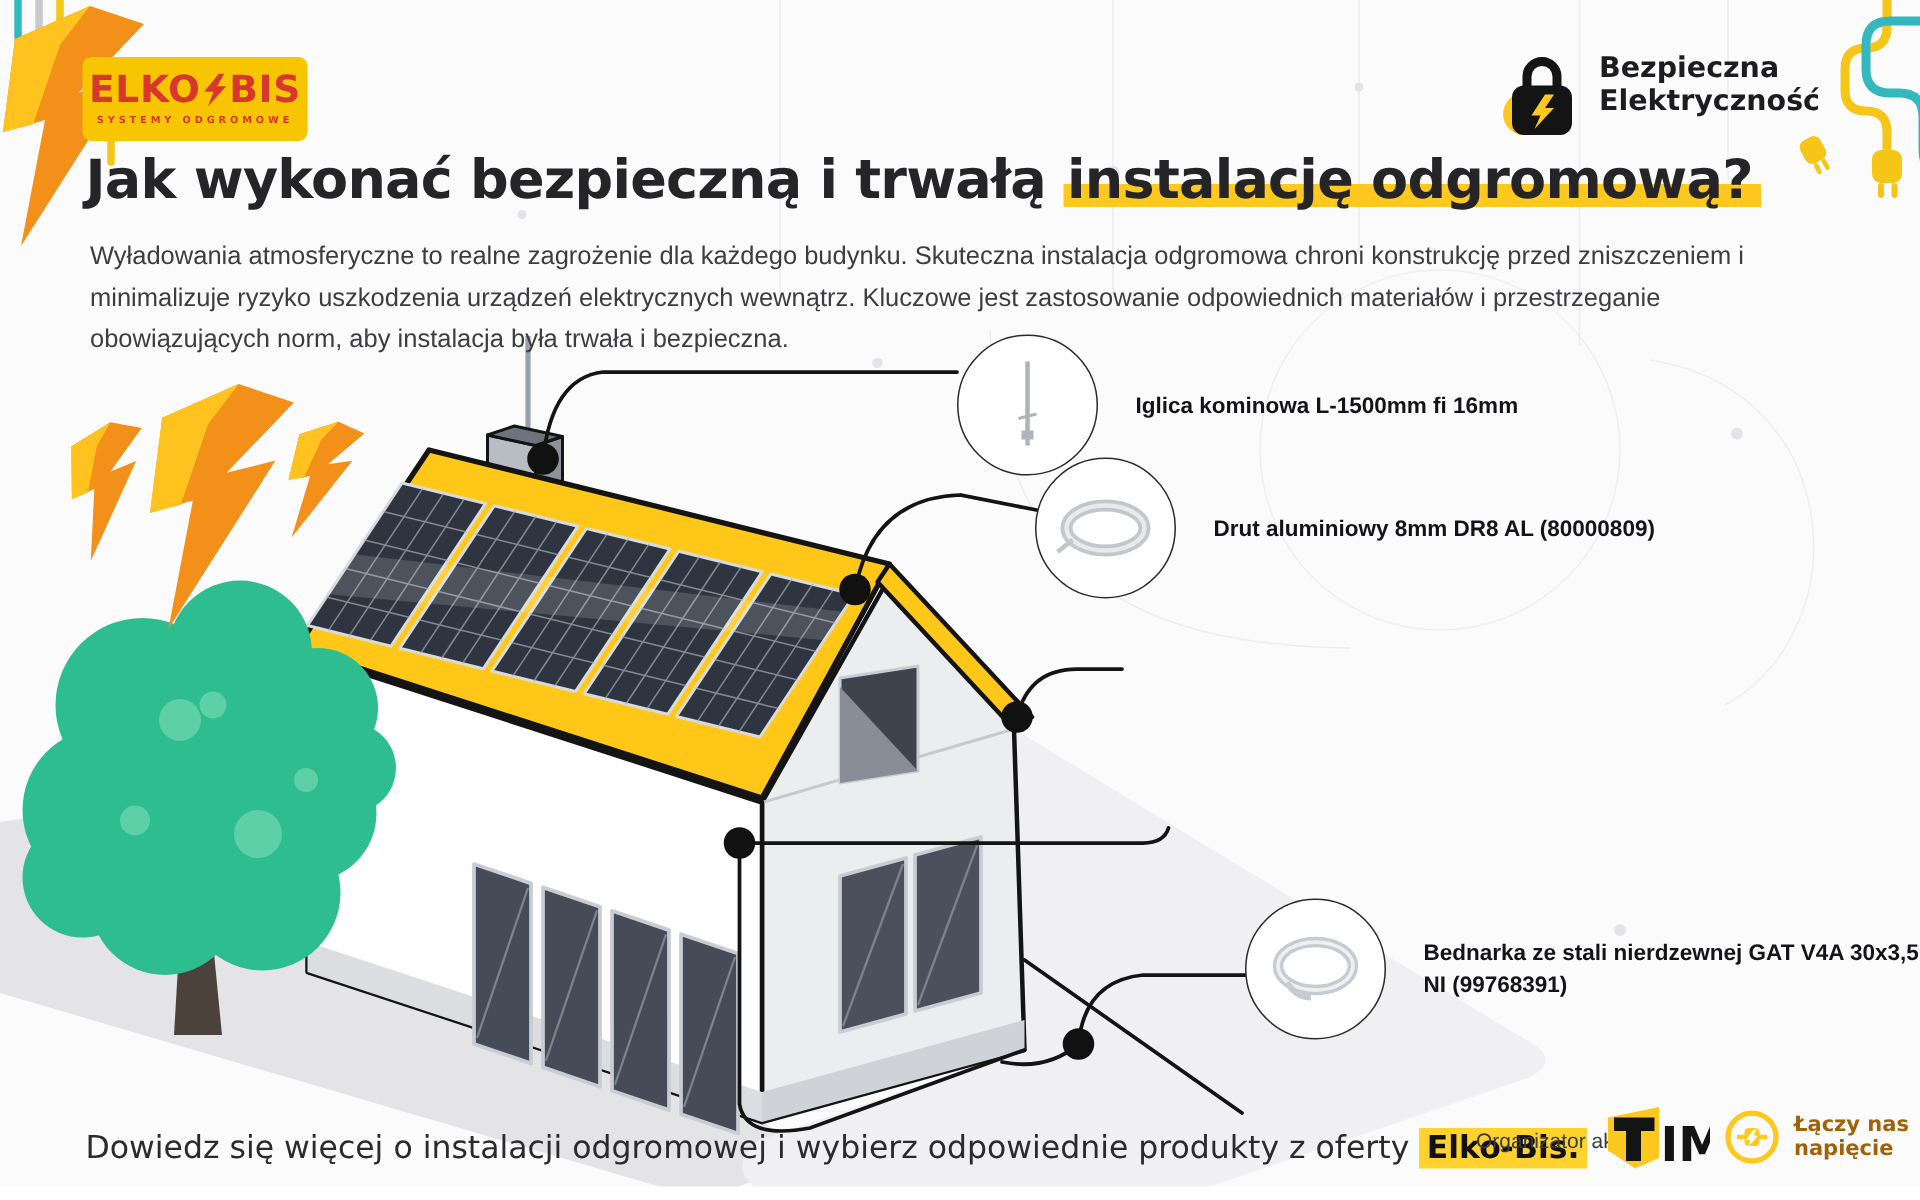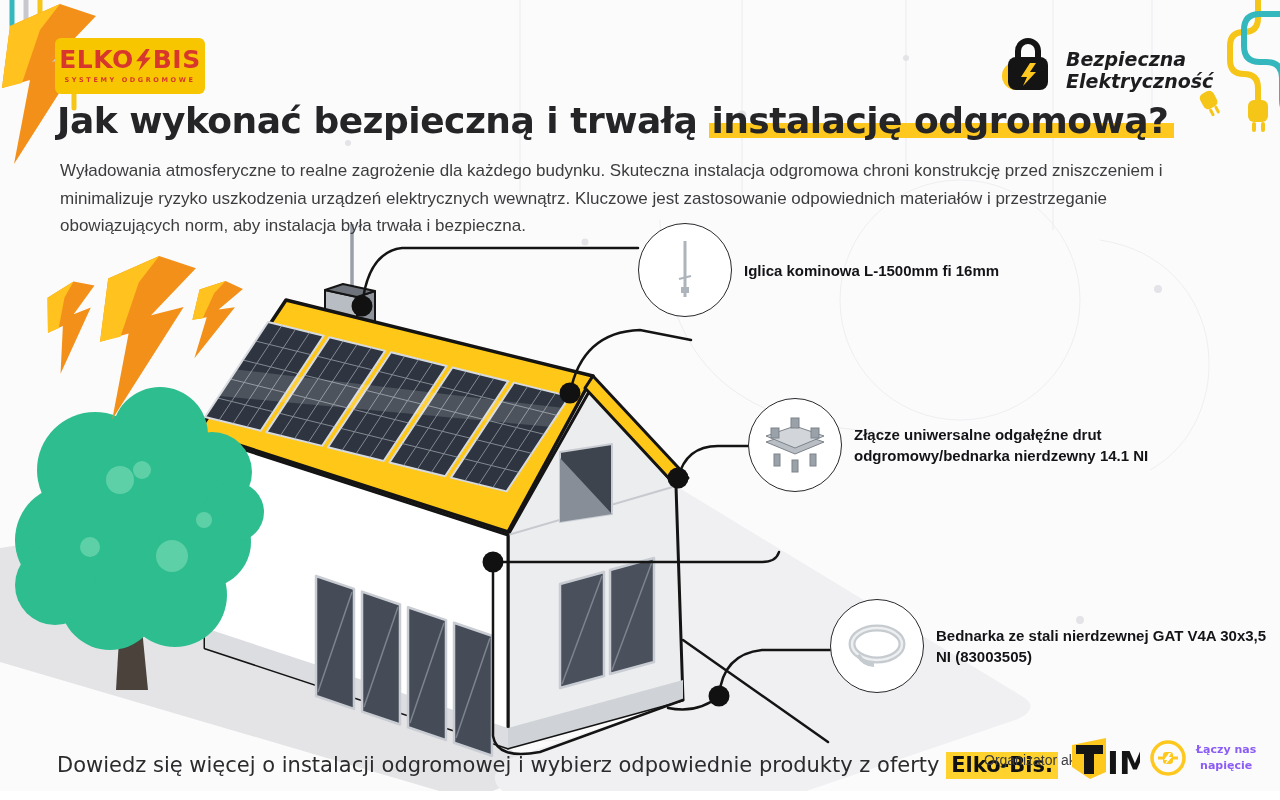--- a/index.html
+++ b/index.html
@@ -8,43 +8,43 @@
   .abs{position:absolute;}
 
   
   .logo{left:55px;top:38px;width:150px;height:56px;background:#F7C600;border-radius:6px;
         display:flex;flex-direction:column;align-items:center;justify-content:center;}
   .logo-row{display:flex;align-items:center;gap:2px;color:#D7372C;font-weight:bold;
             font-size:25px;letter-spacing:.5px;line-height:24px;}
   .logo-sub{color:#D7372C;font-size:6.5px;font-weight:bold;letter-spacing:2.6px;margin-top:4px;}
 
   
-  .safety-badge{left:1002px;top:34px;display:flex;align-items:flex-end;gap:12px;font-style:italic;}
+  .safety-badge{left:1002px;top:34px;display:flex;align-items:flex-start;gap:12px;}
   .safety-text{font-weight:bold;font-size:19px;line-height:22px;color:#1d1d1f;}
 
   
   .title{left:57px;top:98px;width:1170px;font-weight:bold;font-size:36px;letter-spacing:-.5px;
          color:#252528;line-height:46px;white-space:nowrap;}
   .title .hl{background:linear-gradient(transparent 56%, #FFC81E 56%, #FFC81E 92%, transparent 92%);
              padding:0 6px 0 2px;margin-top:28px;}
   .intro{left:57px;top:154px;width:1158px;font-family:"Liberation Sans",sans-serif;
          font-size:17px;line-height:27.5px;color:#3d3d40;}
 
   
-  .callout{display:flex;align-items:center;gap:12px;}
+  .callout{display:flex;align-items:center;gap:25px;}
   .c-circle{width:94px;height:94px;border-radius:50%;background:#fff;border:1.6px solid #2a2a2e;
             box-sizing:border-box;display:flex;align-items:center;justify-content:center;flex:0 0 auto;}
   .c-label{font-family:"Liberation Sans",sans-serif;font-weight:bold;font-size:15px;
            line-height:21px;color:#141418;max-width:340px;}
 
   
   .footer-text{left:57px;top:753px;font-size:21px;color:#2b2b2e;}
   .footer-text .brand{background:#FFD22E;font-weight:bold;color:#111;padding:1px 5px 2px;}
   .organizer{left:984px;top:752px;font-size:14px;color:#3c3c40;font-family:"Liberation Sans",sans-serif;}
-  .partner-text{left:1196px;top:742px;font-weight:bold;font-size:11px;line-height:16px;color:#8b5cf6;text-align:center;}
+  .partner-text{left:1196px;top:742px;font-weight:bold;font-size:14px;line-height:16px;color:#a16207;}
 </style>
 </head>
 <body>
 
 <div class="canvas">
 
   <svg class="abs" style="left:0;top:0" width="1280" height="800" viewBox="0 0 1280 800">
 
     <g stroke="#ebebee" fill="none">
       <path d="M520,0 V200 M742,0 V195 M906,0 V170 M1053,0 V230 M1152,0 V120"></path>
@@ -232,49 +232,42 @@
     <div class="c-circle">
       <svg width="70" height="70" viewBox="0 0 70 70">
         <line x1="35" y1="6" x2="35" y2="62" stroke="#AEB4BB" stroke-width="3"></line>
         <line x1="29" y1="44" x2="41" y2="41" stroke="#AEB4BB" stroke-width="2"></line>
         <rect x="31" y="52" width="8" height="6" fill="#AEB4BB"></rect>
       </svg>
     </div>
     <div class="c-label">Iglica kominowa L-1500mm fi 16mm</div>
   </div>
 
-
-  <div class="abs callout" style="left:748px;top:398px">
+  <div class="abs callout" style="left:690px;top:305px">
     <div class="c-circle">
-      <svg width="74" height="74" viewBox="0 0 74 74">
-        <g stroke="#7d838b" stroke-width="1">
-          <rect x="16" y="46" width="6" height="12" fill="#9BA1A9"></rect>
-          <rect x="52" y="46" width="6" height="12" fill="#9BA1A9"></rect>
-          <rect x="34" y="52" width="6" height="12" fill="#9BA1A9"></rect>
-          <polygon points="37,24 66,34 37,46 8,34" fill="#B9BEC5"></polygon>
-          <polygon points="37,18 66,28 37,40 8,28" fill="#D2D6DA"></polygon>
-          <rect x="33" y="10" width="8" height="10" fill="#9BA1A9"></rect>
-          <rect x="13" y="20" width="8" height="10" fill="#9BA1A9"></rect>
-          <rect x="53" y="20" width="8" height="10" fill="#9BA1A9"></rect>
-        </g>
-      </svg>
-    </div>
-    <div class="c-label">Złącze uniwersalne odgałęźne drut odgromowy/bednarka nierdzewny 14.1 NI</div>
-  </div>
+      <svg width="72" height="72" viewBox="0 0 72 72">
+        <ellipse cx="36" cy="36" rx="26" ry="15" fill="none" stroke="#C2C7CC" stroke-width="8"></ellipse>
+        <ellipse cx="36" cy="36" rx="26" ry="15" fill="none" stroke="#E8EAEC" stroke-width="3"></ellipse>
+        <path d="M14,44 L4,52" stroke="#C2C7CC" stroke-width="3" fill="none"></path>
+      </svg>
+    </div>
+    <div class="c-label">Drut aluminiowy 8mm DR8 AL (80000809)</div>
+  </div>
+
 
 
   <div class="abs callout" style="left:830px;top:599px">
     <div class="c-circle">
       <svg width="74" height="74" viewBox="0 0 74 74">
         <ellipse cx="37" cy="35" rx="25" ry="16" fill="none" stroke="#C6CBD0" stroke-width="7"></ellipse>
         <ellipse cx="37" cy="35" rx="25" ry="16" fill="none" stroke="#EDEFF1" stroke-width="2.5"></ellipse>
         <path d="M18,46 Q24,56 34,56" fill="none" stroke="#C6CBD0" stroke-width="4"></path>
       </svg>
     </div>
-    <div class="c-label">Bednarka ze stali nierdzewnej GAT V4A 30x3,5 NI (83003505)</div>
+    <div class="c-label">Bednarka ze stali nierdzewnej GAT V4A 30x3,5 NI (99768391)</div>
   </div>
 
   <div class="abs footer-text"><span>Dowiedz się więcej o instalacji odgromowej i wybierz odpowiednie produkty z oferty </span><span class="brand">Elko-Bis.</span></div>
 
   <div class="abs organizer">Organizator akcji:</div>
 
   <svg class="abs" style="left:1070px;top:736px" width="70" height="46" viewBox="0 0 70 46">
     <polygon points="2,9 36,2 36,36 20,43 2,31" fill="#FFC81E"></polygon>
     <path d="M6,9 h27 v9 h-9 v20 h-10 v-20 h-8 z" fill="#141414"></path>
     <text x="37" y="38" font-family="DejaVu Sans, sans-serif" font-weight="bold" font-size="32" fill="#141414">IM</text>

